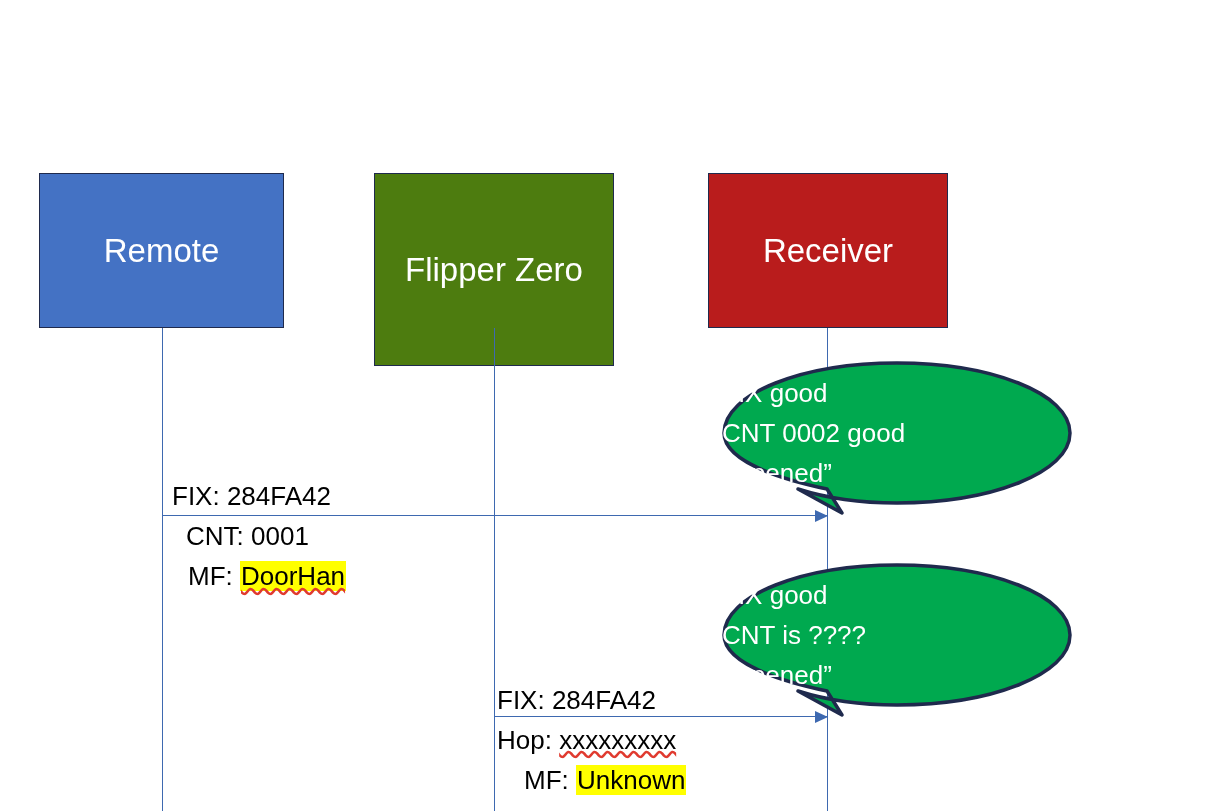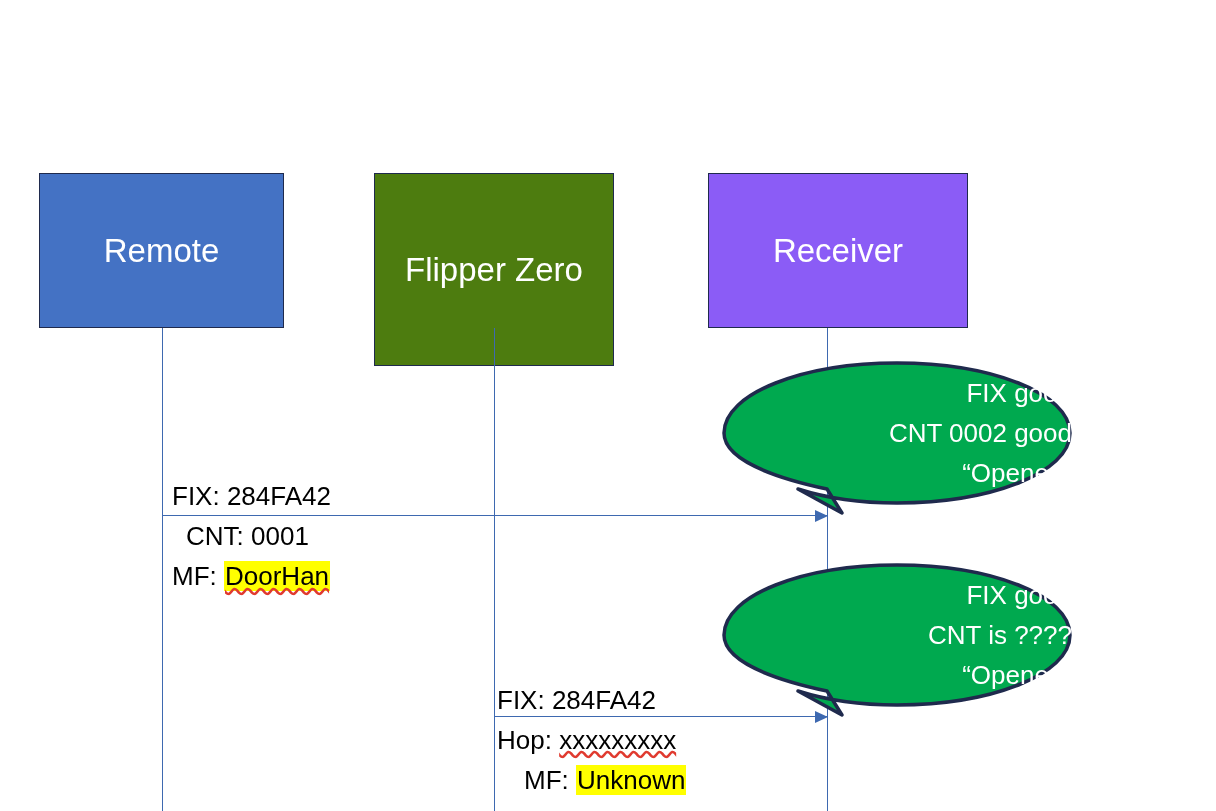--- a/index.html
+++ b/index.html
@@ -45,21 +45,21 @@
     font-size: 33px;
     font-weight: 400;
   }
   .actor-label {
     color: #ffffff;
     white-space: nowrap;
   }
 
   #actor-remote  { left: 39px;  top: 173px; width: 245px; height: 155px; background: #4472C4; }
   #actor-flipper { left: 374px; top: 173px; width: 240px; height: 193px; background: #4d7c0f; }
-  #actor-receiver{ left: 708px; top: 173px; width: 260px; height: 155px; background: #8b5cf6; }
+  #actor-receiver{ left: 708px; top: 173px; width: 240px; height: 155px; background: #b91c1c; }
 
   
   .lifeline {
     position: absolute;
     width: 0;
     border-left: 1.5px solid #3E69B0;
     top: 328px;
     bottom: 0;
   }
   #lifeline-remote   { left: 162px; }
@@ -93,21 +93,21 @@
     font-size: 26px;
     line-height: 40px;
     color: #000000;
     white-space: nowrap;
   }
   .msg-line { display: block; height: 40px; }
 
   #msg-1 { left: 172px; top: 476px; }
   #msg-1 .line-top { position: absolute; top: 0px;  left: 0; }
   #msg-1 .line-mid { position: absolute; top: 40px; left: 0; margin-left: 14px; }
-  #msg-1 .line-bot { position: absolute; top: 80px; left: 0; }
+  #msg-1 .line-bot { position: absolute; top: 80px; left: 16px; }
 
   #msg-2 { left: 497px; top: 680px; }
   #msg-2 .line-top { position: absolute; top: 0px;  left: 0; }
   #msg-2 .line-mid { position: absolute; top: 40px; left: 0; }
   #msg-2 .line-bot { position: absolute; top: 80px; left: 0; margin-left: 27px; }
 
   .hl {
     background: #FFFF00;
     color: #000000;
     padding: 0 1px;
@@ -125,21 +125,21 @@
 
   
   .bubble-wrap {
     position: absolute;
   }
   .bubble-svg { display: block; overflow: visible; }
   .bubble-text {
     position: absolute;
     left: 0;
     width: 100%;
-    text-align: right;
+    text-align: left;
     color: #ffffff;
     font-size: 26px;
     line-height: 40px;
     pointer-events: none;
   }
   .bubble-text span { display: block; }
 
   #bubble-1 { left: 722px; top: 361px; width: 350px; height: 150px; }
   #bubble-1 .bubble-text { top: 12px; }
   #bubble-2 { left: 722px; top: 563px; width: 350px; height: 150px; }

